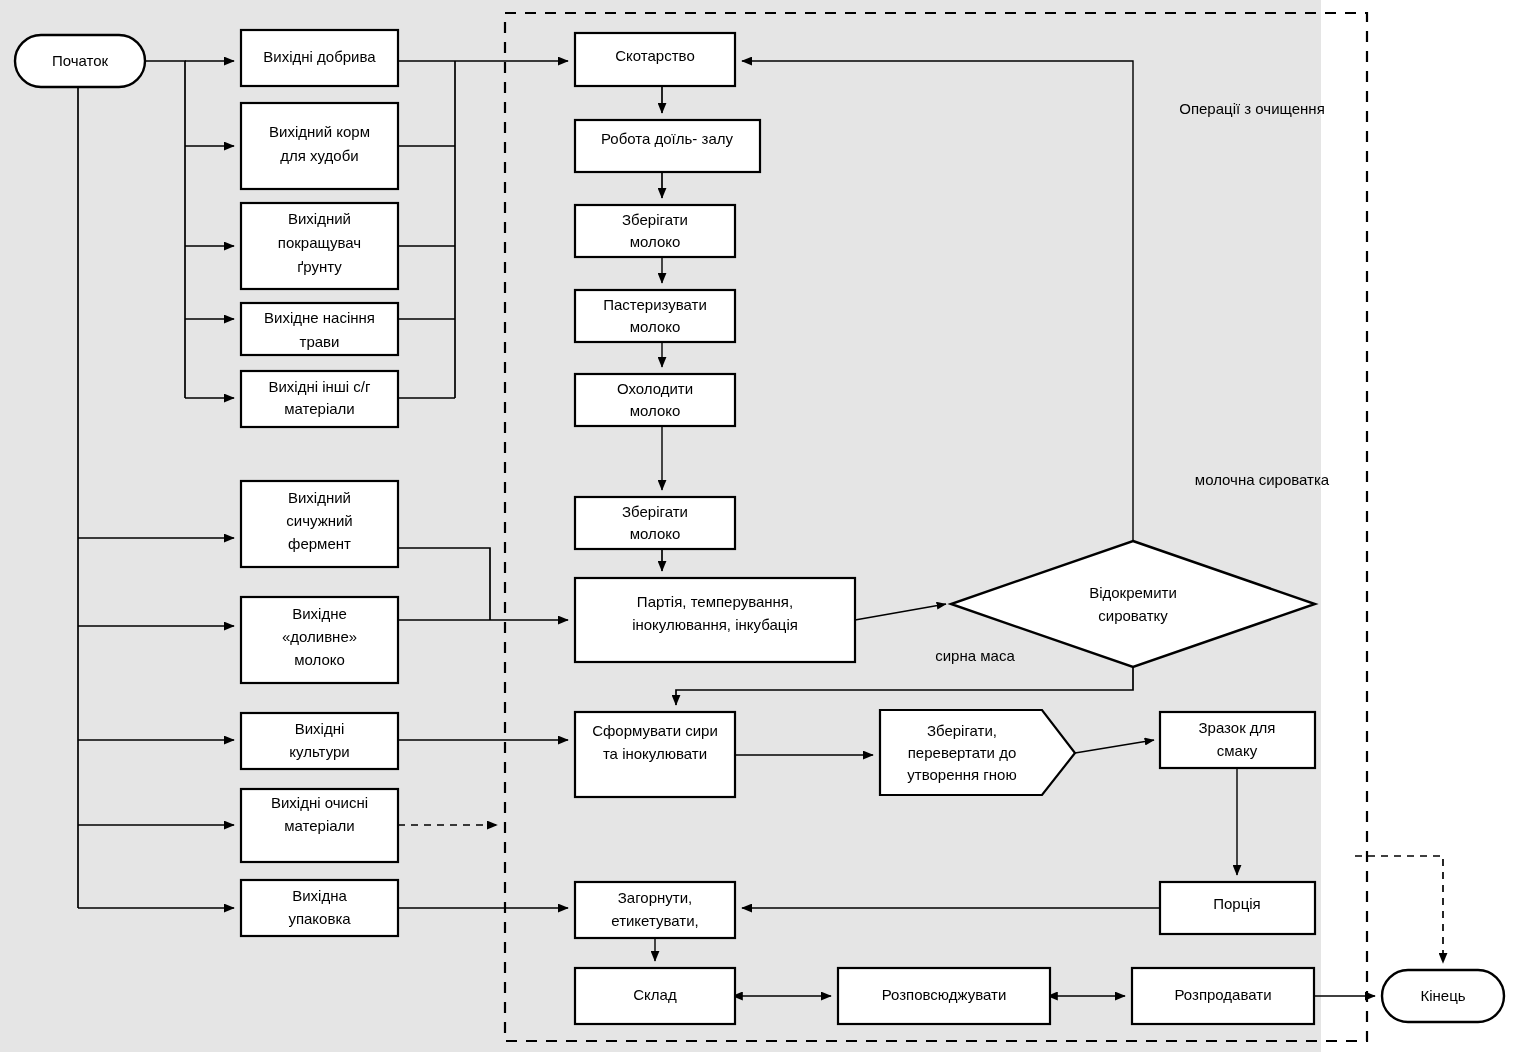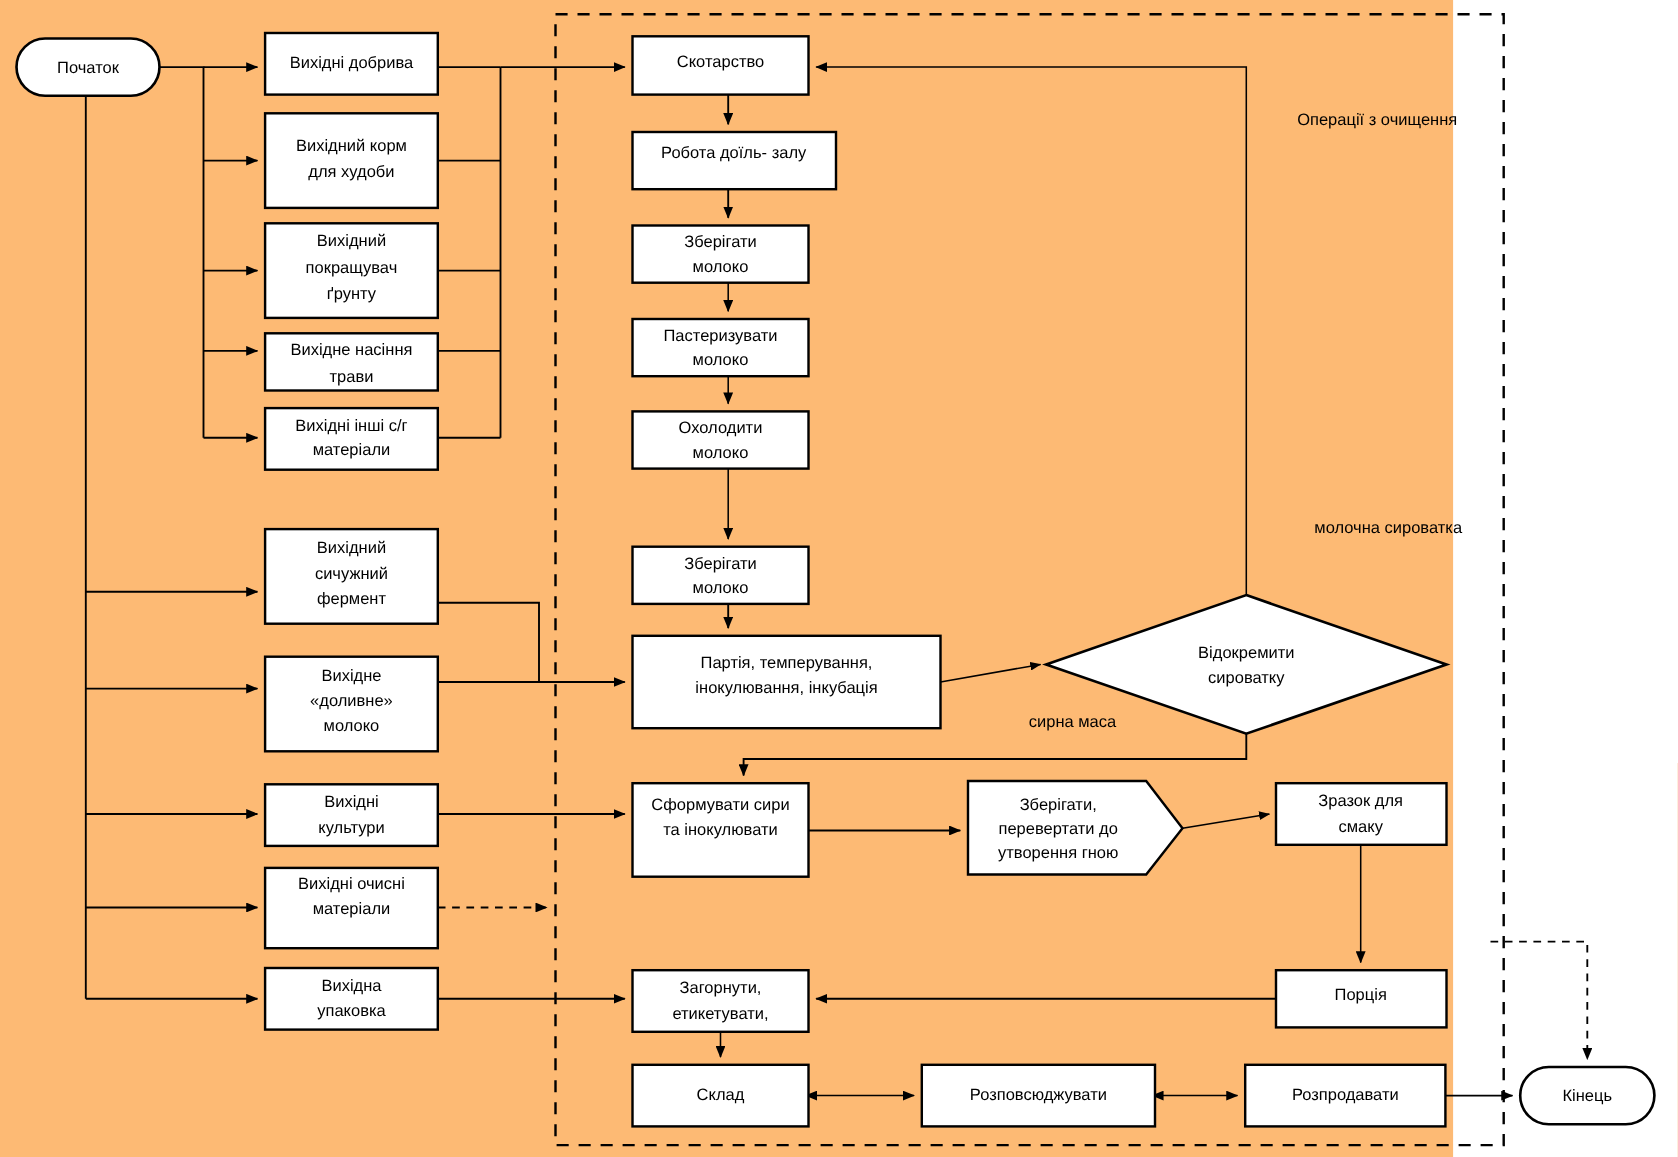--- a/index.html
+++ b/index.html
@@ -4,21 +4,21 @@
 <style>
   html, body {
     margin: 0;
     padding: 0;
     background: #ffffff;
   }
   #canvas-wrap {
     position: relative;
     width: 1321px;
     height: 1052px;
-    background: #fdba74;
+    background: #e5e5e5;
     font-family: "Liberation Sans", sans-serif;
   }
   svg#flow {
     display: block;
     width: 1525px;
     height: 1052px;
   }
   .nodeRect {
     fill: #ffffff;
     stroke: #000000;

